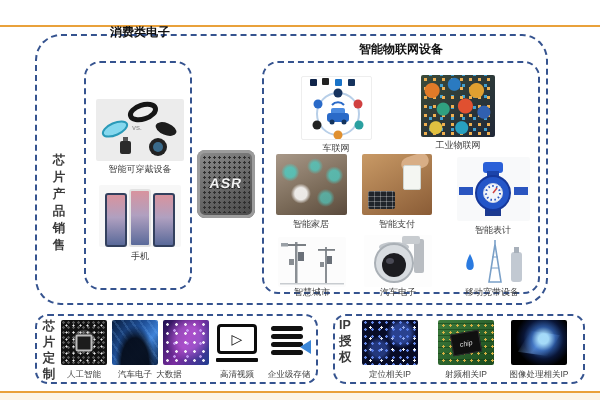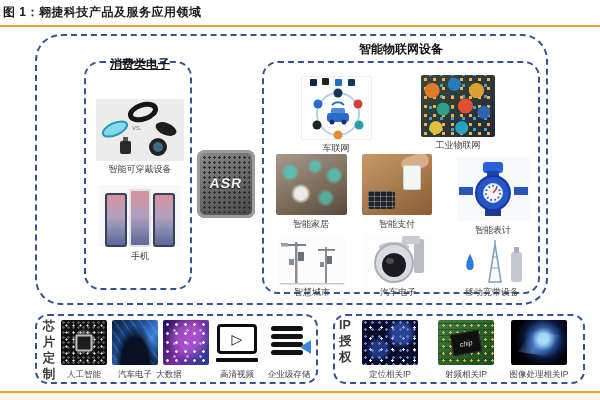--- a/index.html
+++ b/index.html
@@ -117,32 +117,32 @@
     rgba(30,70,180,.3) 20px,transparent 28px);}
   #t-isp .beam{position:absolute;left:22%;top:28%;width:58%;height:46%;
     background:linear-gradient(100deg,rgba(120,190,255,0),rgba(150,205,255,.55),rgba(120,190,255,0));
     transform:skewX(-25deg) rotate(8deg);}
 </style>
 </head>
 <body>
 
 <div id="canvas">
 
-  <div class="abs" id="fig-title">图 1：翱捷科技产品及服务应用领域</div>
   <div class="abs rule" id="rule-top"></div>
   <div class="abs rule" id="rule-bottom"></div>
   <div class="abs" id="cream"></div>
 
   <div class="abs dash" id="outer-box"></div>
   <div class="abs dash" id="consumer-box"></div>
   <div class="abs dash" id="iot-box"></div>
   <div class="abs dash" id="custom-box"></div>
   <div class="abs dash" id="ip-box"></div>
 
-  <div class="abs hdr" style="left:140px;top:56px;text-decoration:underline;">消费类电子</div>
+  <div class="abs vlab" style="left:52px;top:152px;">芯片产品销售</div>
+  <div class="abs hdr" style="left:140px;top:24px;">消费类电子</div>
   <div class="abs hdr" style="left:401px;top:41px;">智能物联网设备</div>
   <div class="abs vlab" style="left:42px;top:318px;line-height:16px;text-align:center;">芯片定制</div>
   <div class="abs vlab" style="left:339px;top:317px;line-height:16px;width:12px;">IP授权</div>
 
   <div class="ph" id="t-wear" style="left:96px;top:99px;width:88px;height:62px;">
     <svg width="88" height="62" viewBox="0 0 88 62">
       <ellipse cx="47" cy="13" rx="13" ry="7" fill="none" stroke="#151515" stroke-width="5" transform="rotate(-18 47 13)"></ellipse>
       <ellipse cx="19" cy="30" rx="13" ry="6" fill="#86d8ee" stroke="#2a9ab8" stroke-width="2" transform="rotate(-24 19 30)"></ellipse>
       <ellipse cx="70" cy="30" rx="11" ry="6" fill="#1d1d1d" transform="rotate(22 70 30)"></ellipse>
       <rect x="27" y="38" width="5" height="4" fill="#555"></rect>

